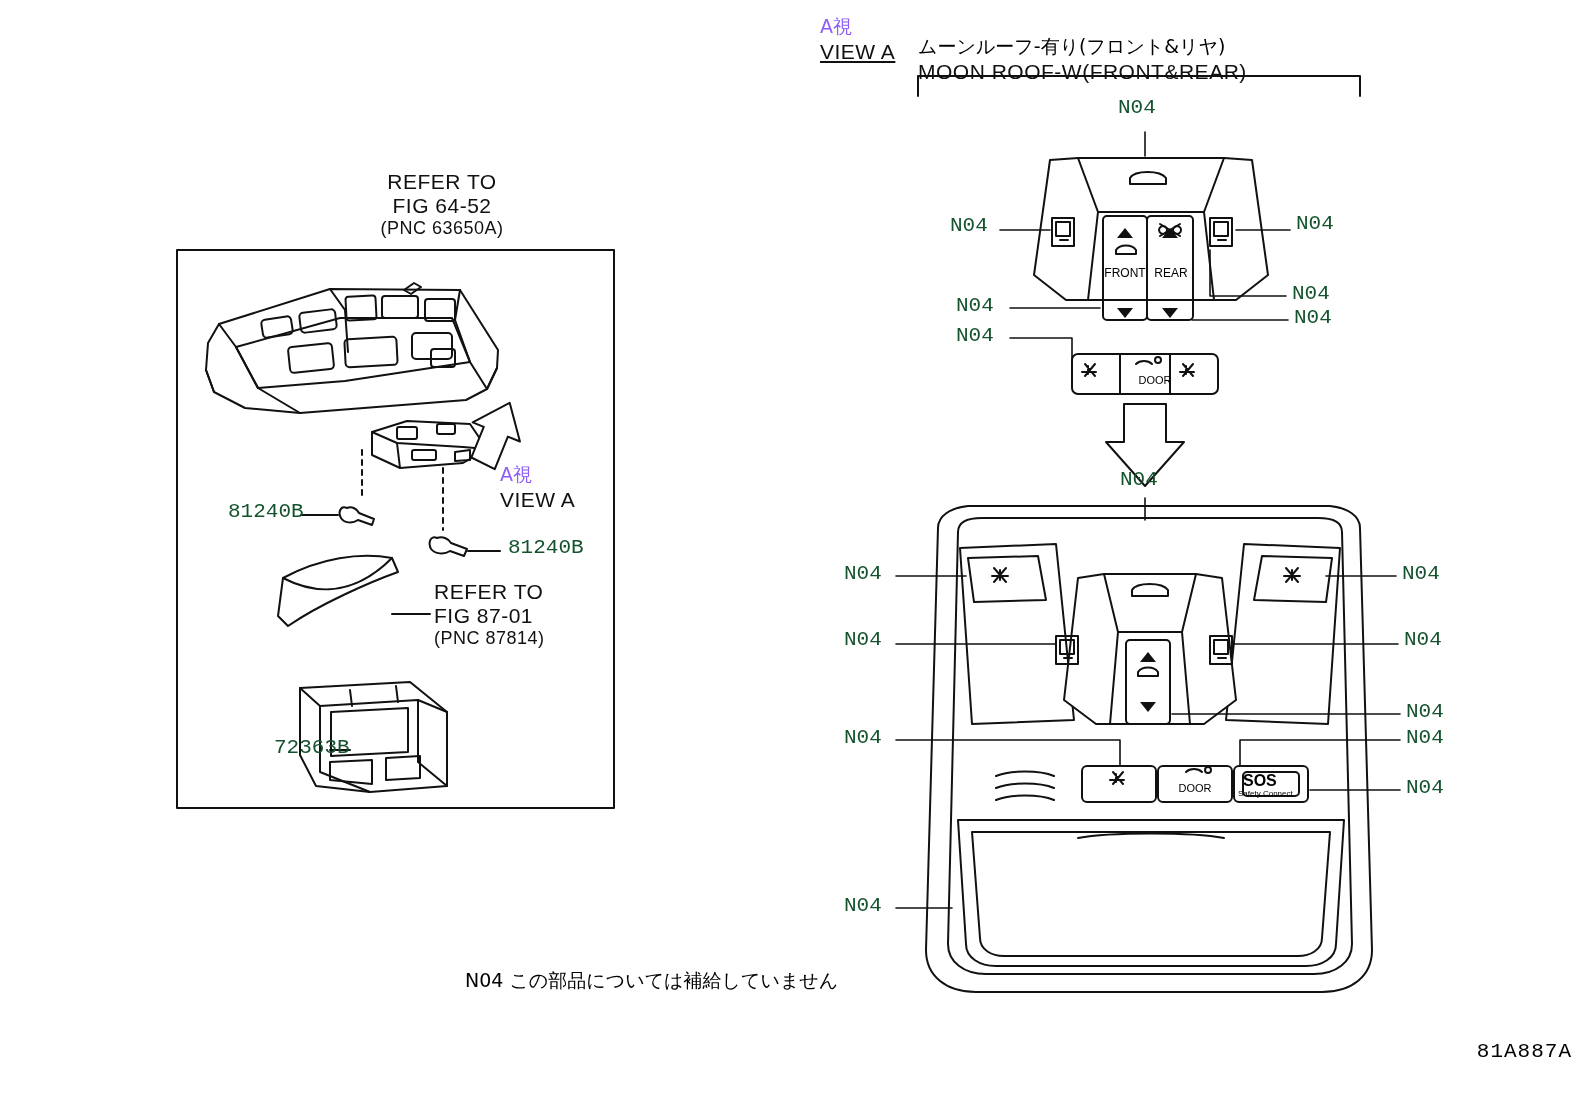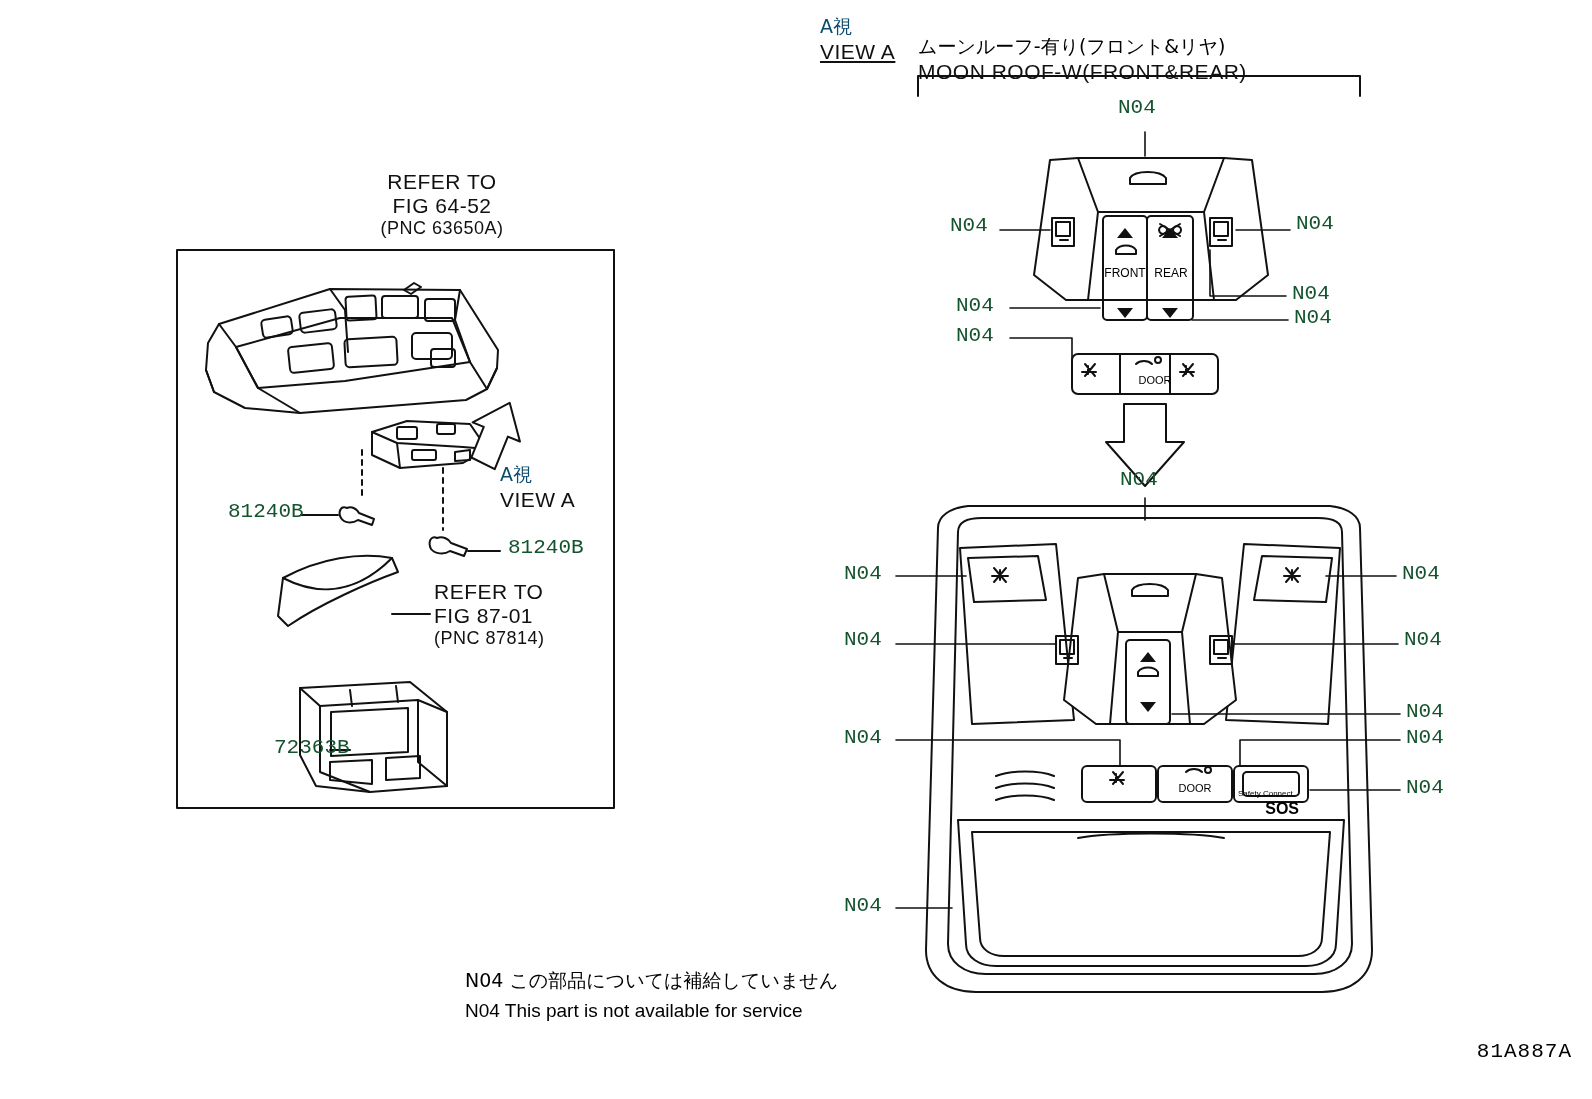--- a/index.html
+++ b/index.html
@@ -30,21 +30,21 @@
     font-family: "Liberation Mono", monospace;
     font-size: 21px;
     letter-spacing: 0px;
     white-space: nowrap;
     color: #14532d;
   }
   .jp {
     font-family: "DejaVu Sans", sans-serif;
     font-size: 19px;
     white-space: nowrap;
-    color: #0c4a6e;
+    color: #8b5cf6;
   }
   .small {
     font-size: 18px;
   }
   .center { text-align: center; }
   .underline { text-decoration: underline; }
   svg { display: block; }
   .diagram-svg {
     position: absolute;
     left: 0;
@@ -264,21 +264,21 @@
   <div class="abs" style="left:918px; top:34px;">
     <div class="note-jp">ムーンルーフ-有り(フロント&amp;リヤ)</div>
     <div class="lbl">MOON ROOF-W(FRONT&amp;REAR)</div>
   </div>
 
   <div class="abs" style="left:1100px; top:266px; width:50px; text-align:center; font-family:'Liberation Sans',sans-serif; font-size:12px;">FRONT</div>
   <div class="abs" style="left:1148px; top:266px; width:46px; text-align:center; font-family:Liberation Sans, sans-serif; font-size:12px;">REAR</div>
   <div class="abs" style="left:1125px; top:374px; width:60px; text-align:center; font-family:'Liberation Sans',sans-serif; font-size:11px;">DOOR</div>
 
   <div class="abs" style="left:1160px; top:782px; width:70px; text-align:center; font-family:'Liberation Sans',sans-serif; font-size:11px;">DOOR</div>
-  <div class="abs" style="left:1243px; top:772px; width:56px; text-align:right; font-family:'Liberation Sans',sans-serif; font-size:16px; font-weight:bold;margin-top:28px;">SOS</div>
+  <div class="abs" style="left:1243px; top:772px; width:56px; text-align:left; font-family:'Liberation Sans',sans-serif; font-size:16px; font-weight:bold;">SOS</div>
   <div class="abs" style="left:1238px; top:789px; width:66px; text-align:left; font-family:'Liberation Sans',sans-serif; font-size:8px;">Safety Connect</div>
 
   <div class="abs lbl-mono" style="left:1118px; top:96px;">N04</div>
   <div class="abs lbl-mono" style="left:950px; top:214px;">N04</div>
   <div class="abs lbl-mono" style="left:1296px; top:212px;">N04</div>
   <div class="abs lbl-mono" style="left:956px; top:294px;">N04</div>
   <div class="abs lbl-mono" style="left:1292px; top:282px;">N04</div>
   <div class="abs lbl-mono" style="left:1294px; top:306px;">N04</div>
   <div class="abs lbl-mono" style="left:956px; top:324px;">N04</div>
   <div class="abs lbl-mono" style="left:1120px; top:468px;">N04</div>
@@ -288,18 +288,17 @@
   <div class="abs lbl-mono" style="left:844px; top:628px;">N04</div>
   <div class="abs lbl-mono" style="left:1404px; top:628px;">N04</div>
   <div class="abs lbl-mono" style="left:1406px; top:700px;">N04</div>
   <div class="abs lbl-mono" style="left:844px; top:726px;">N04</div>
   <div class="abs lbl-mono" style="left:1406px; top:726px;">N04</div>
   <div class="abs lbl-mono" style="left:1406px; top:776px;">N04</div>
   <div class="abs lbl-mono" style="left:844px; top:894px;">N04</div>
 
   <div class="abs" style="left:456px; top:968px;margin-left:9px;">
     <div class="note-jp">N04 この部品については補給していません</div>
-    <div class="note-line" style="margin-top:6px;">N04 This part is not available for service</div>
   </div>
 
   <div class="abs code-bottom" style="right:20px; top:1040px;">81A887A</div>
 
 </div>
 
 </body></html>

